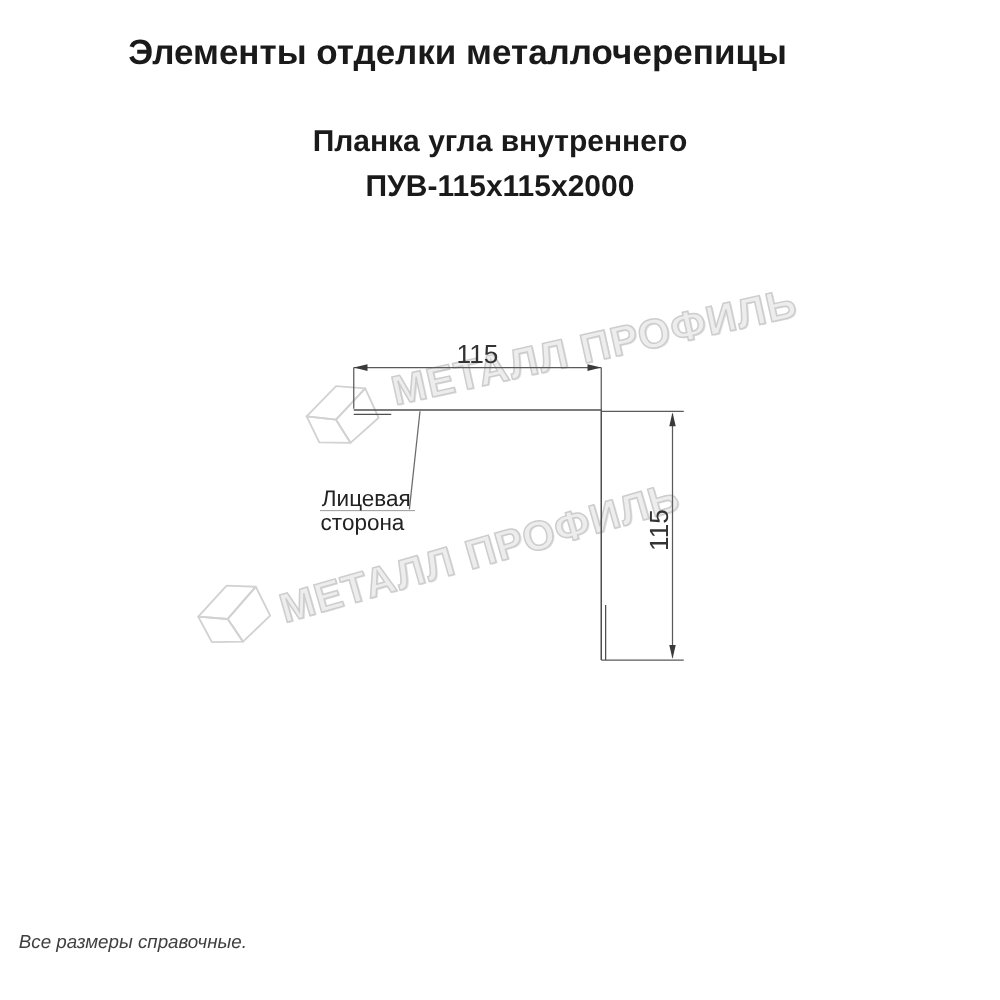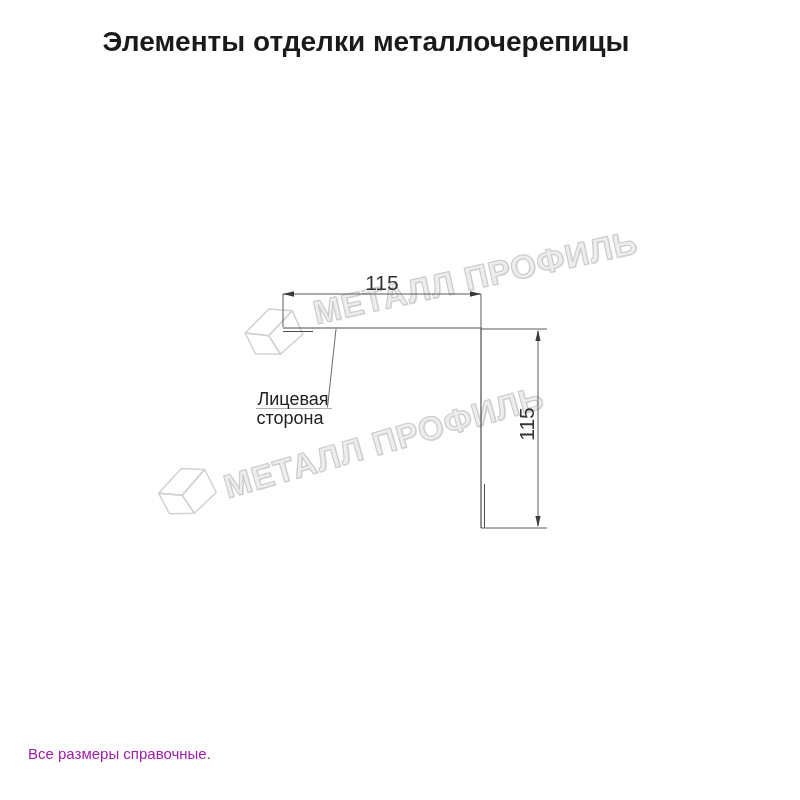--- a/index.html
+++ b/index.html
@@ -28,29 +28,31 @@
   .wm-text.b{left:230px;top:468px;transform:rotate(-16deg);}
   .wm-logo{position:absolute;}
   .wm-logo.a{left:240px;top:297px;transform:rotate(-12deg);}
   .wm-logo.b{left:154px;top:456px;transform:rotate(-14deg);}
   
   .drawing-svg{position:absolute;left:0;top:0;}
   .dim-text{font-family:"Liberation Sans",sans-serif;font-size:21px;fill:#333333;}
   .label-text{font-family:"Liberation Sans",sans-serif;font-size:18px;fill:#222222;}
   
   .footer{
-    position:absolute;left:28px;top:743px;font-size:15px;line-height:22px;color:#a21caf;
+    position:absolute;left:15px;top:743px;font-size:15px;line-height:22px;color:#404040;font-style:italic;
   }
 </style>
 </head>
 <body>
 
 <div class="page">
 
   <h1 class="title">Элементы отделки металлочерепицы</h1>
+  <h2 class="subtitle line1">Планка угла внутреннего</h2>
+  <h2 class="subtitle line2">ПУВ-115х115х2000</h2>
 
   <svg class="wm-logo a" width="86" height="58" viewBox="0 0 90 62">
     <g fill="none" stroke="#d2d2d2" stroke-width="1.6" stroke-linejoin="round">
       <polygon points="4,30 34,10 58,17 28,38"></polygon>
       <polygon points="28,38 58,17 64,44 36,60"></polygon>
       <polygon points="4,30 28,38 36,60 10,54"></polygon>
     </g>
   </svg>
   <span class="wm-text a">МЕТАЛЛ ПРОФИЛЬ</span>
 

